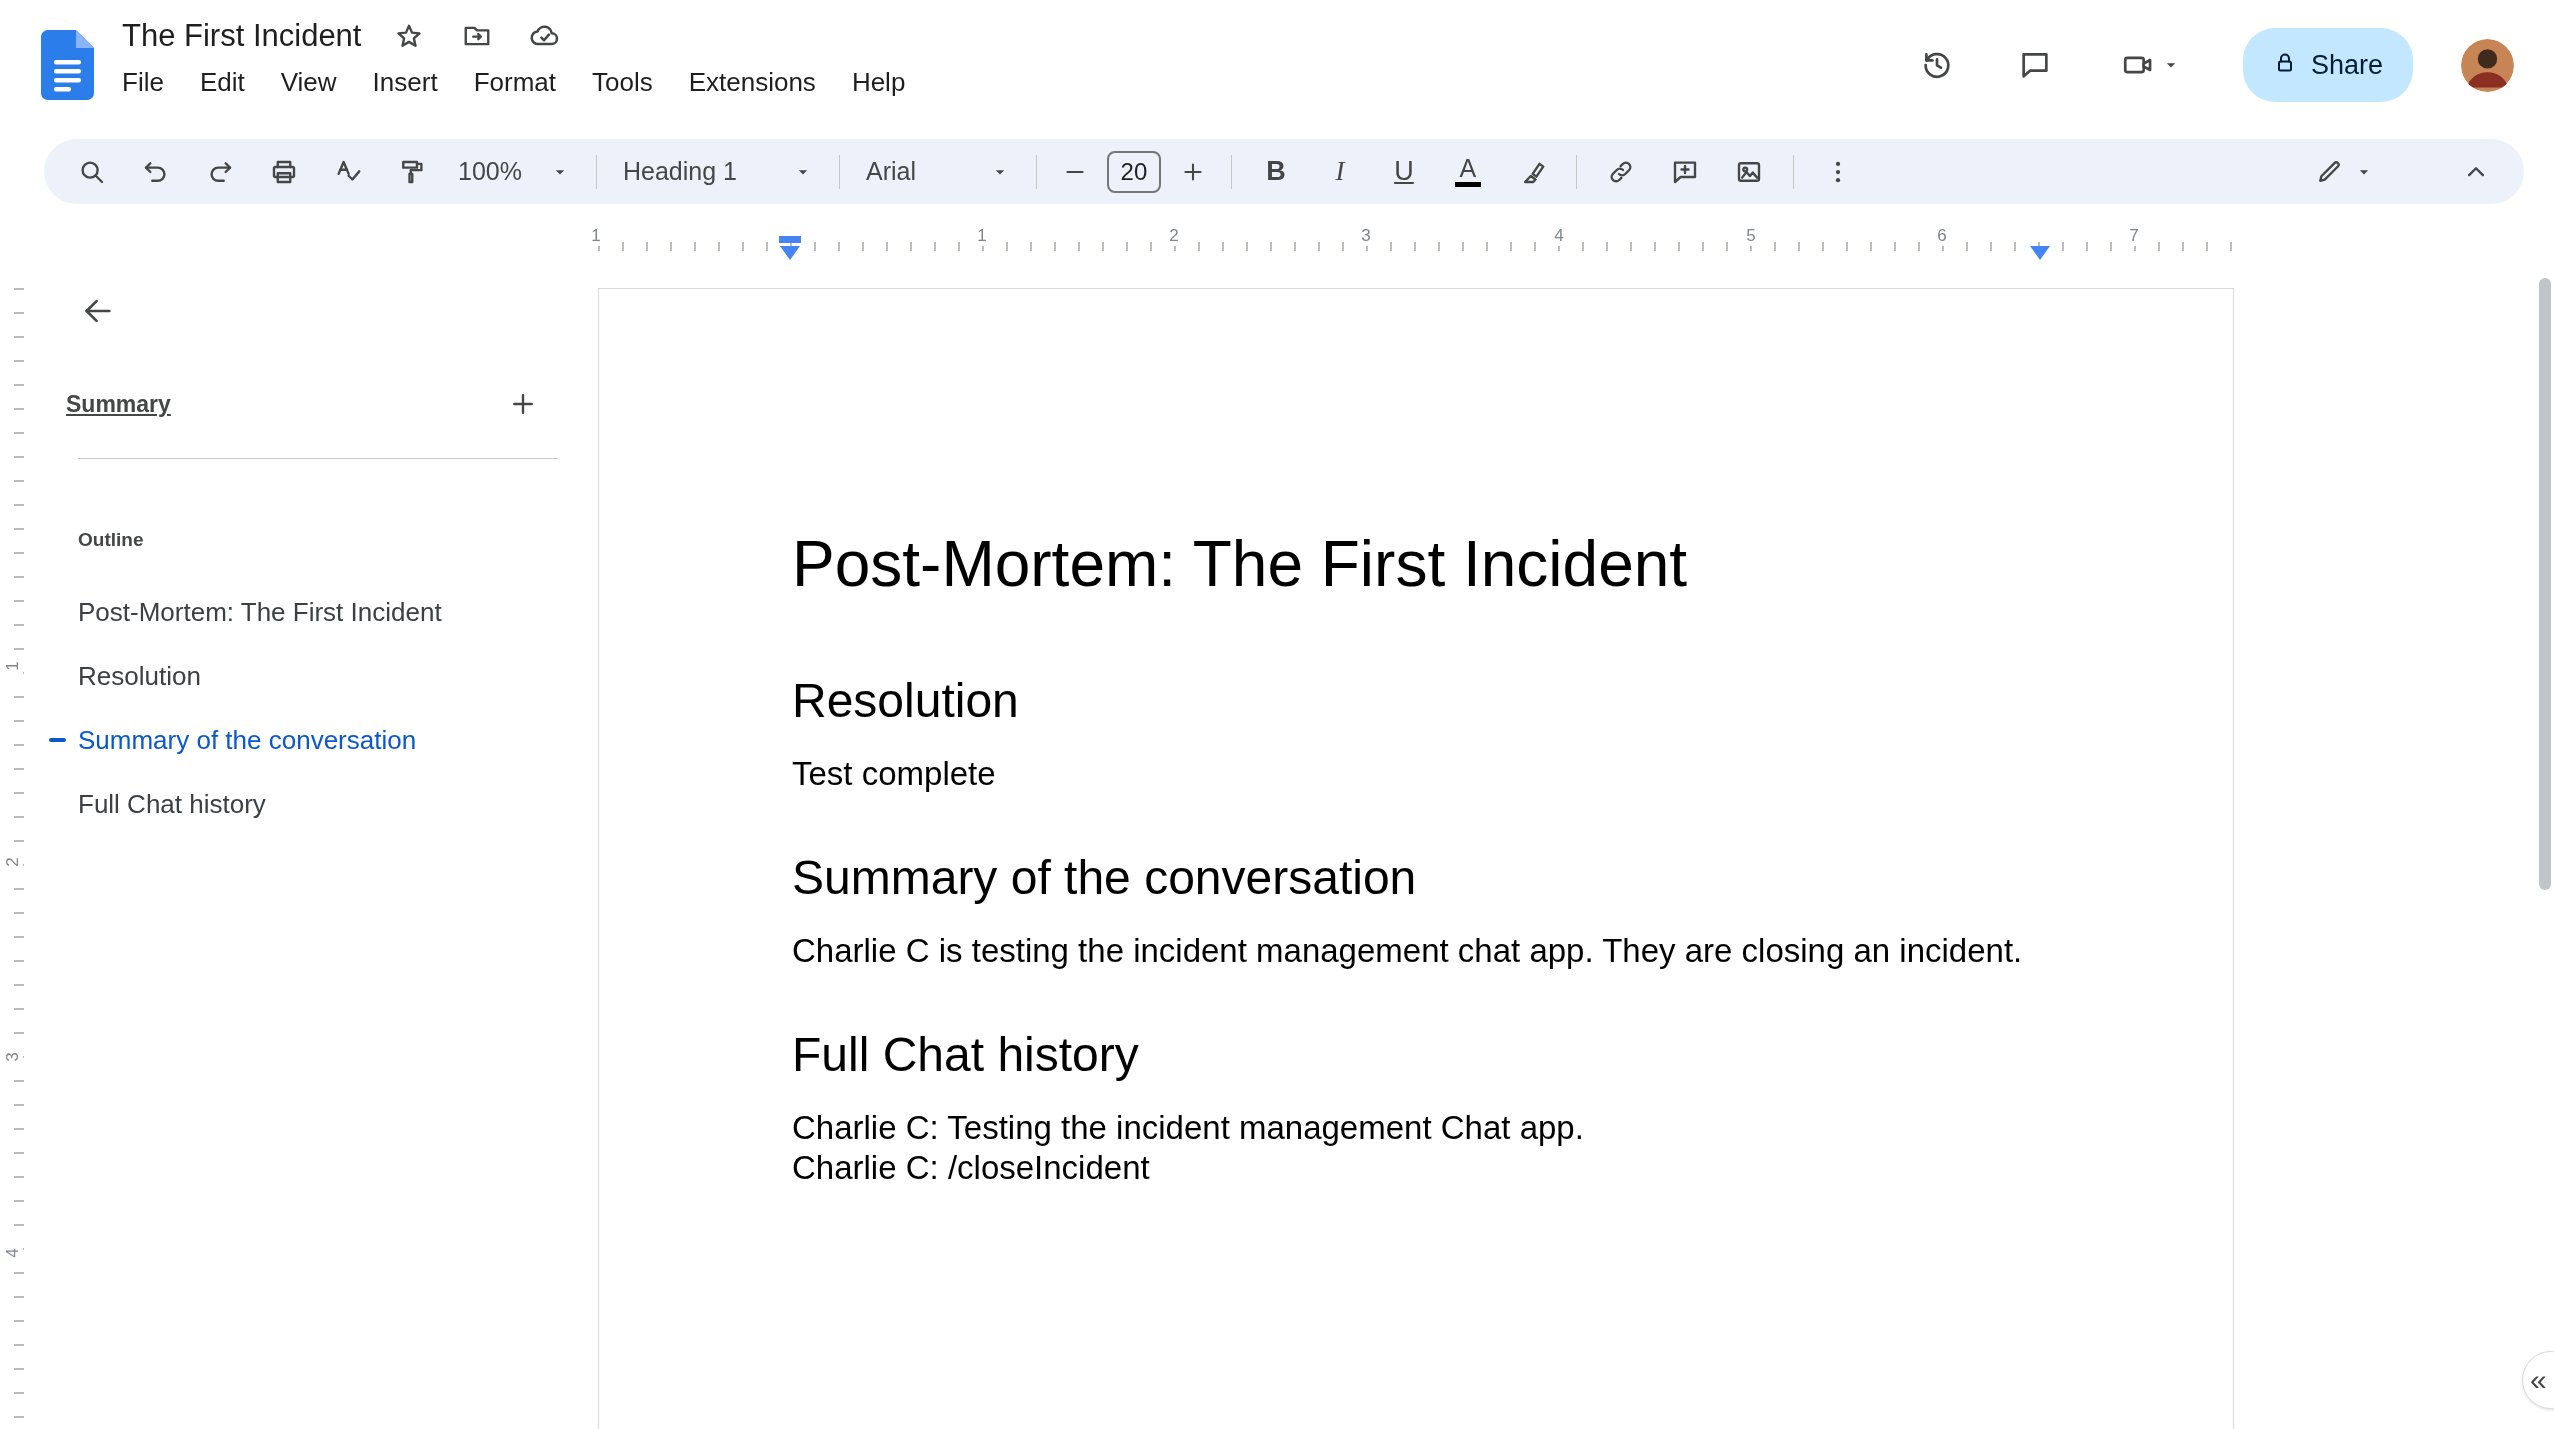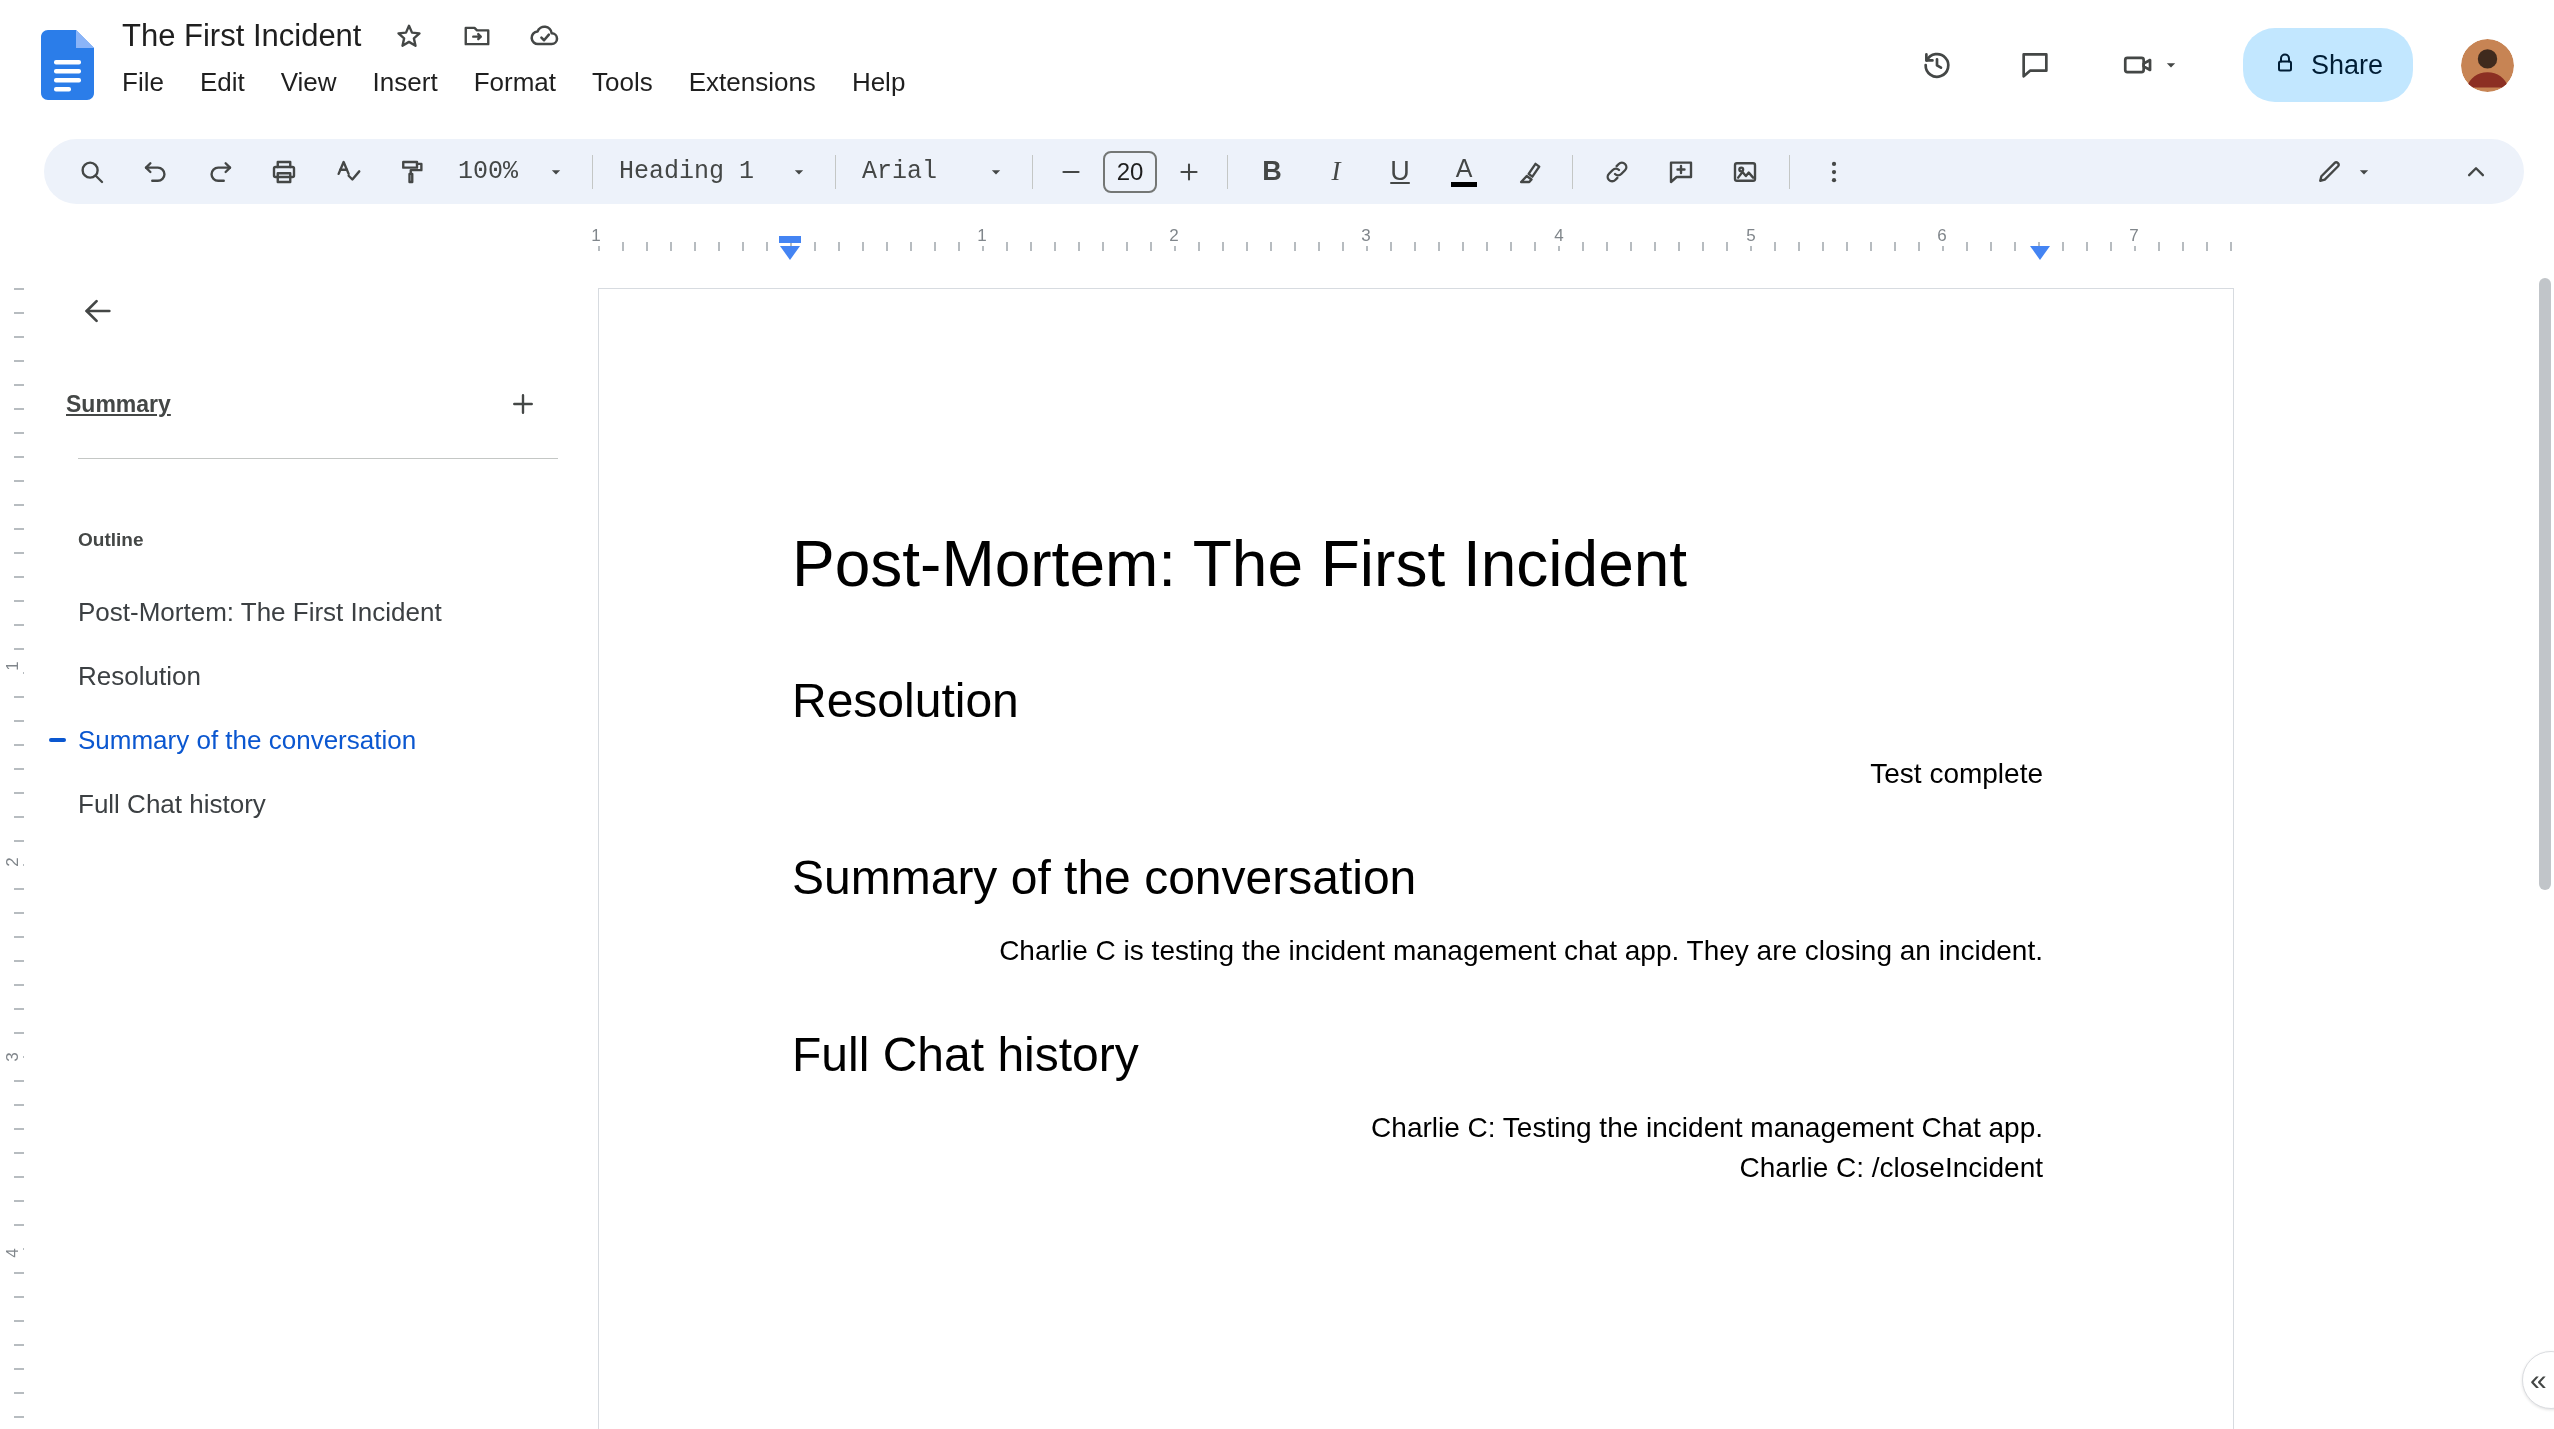--- a/index.html
+++ b/index.html
@@ -25,21 +25,21 @@
   .hdr-btn.wide { width:100px; gap:6px; }
   .share-btn { height:74px; border-radius:32px; background:#c2e7ff; display:flex; align-items:center; gap:14px; padding:0 30px; cursor:pointer; margin-left:8px; }
   .share-btn span.lbl { font-size:27px; font-weight:500; color:#001d35; }
   .avatar { width:53px; height:53px; border-radius:50%; overflow:hidden; cursor:pointer; margin-left:14px; }
 
   
   .toolbar { position:absolute; left:44px; top:139px; width:2480px; height:65px; background:#edf2fa; border-radius:33px; display:flex; align-items:center; padding:0 16px; }
   .tb-btn { width:52px; height:52px; margin:0 6px; border-radius:50%; display:flex; flex-direction:column; align-items:center; justify-content:center; cursor:pointer; flex:0 0 auto; }
   .tb-sep { width:1px; height:34px; background:#c4c7c5; margin:0 12px; flex:0 0 auto; }
   .tb-ctrl { display:flex; align-items:center; cursor:pointer; padding:0 14px; flex:0 0 auto; }
-  .tb-ctrl .txt { font-size:25px; color:#444746; white-space:nowrap;font-family:Liberation Mono, monospace; }
+  .tb-ctrl .txt { font-size:25px; color:#444746; white-space:nowrap; }
   .tb-ctrl .caret-gap { margin-left:28px; }
   .size-box { width:54px; height:42px; border:2px solid #747775; border-radius:8px; font-size:24px; color:#1f1f1f; display:flex; align-items:center; justify-content:center; margin:0 6px; cursor:text; flex:0 0 auto; }
   .fmt-letter { font-size:27px; color:#444746; }
   .fmt-bold { font-weight:700; }
   .fmt-italic { font-style:italic; font-family:"Liberation Serif", serif; }
   .fmt-underline { text-decoration:underline; }
   .color-bar { width:26px; height:5px; background:#000; margin-top:1px; }
   .tb-right { margin-left:auto; display:flex; align-items:center; }
   .tb-spacer { width:56px; flex:0 0 auto; }
 
@@ -70,21 +70,21 @@
   .outline-item { position:relative; height:64px; display:flex; align-items:center; padding-left:48px; font-size:26px; color:#3c4043; cursor:pointer; white-space:nowrap; overflow:hidden; }
   .outline-item.active { color:#0b57d0; font-weight:500; }
   .outline-item.active::before { content:""; position:absolute; left:19px; top:50%; margin-top:-2px; width:17px; height:4px; background:#0b57d0; border-radius:2px; }
 
   
   .page { position:absolute; left:598px; top:288px; width:1636px; height:1240px; background:#fff; border:1px solid #d7dbe0; border-bottom:none; cursor:text; }
   .doc-content { padding:238px 190px 0 193px; color:#000; }
   .doc-content h1 { margin:0; font-size:64px; line-height:74px; font-weight:400; }
   .doc-section h2 { margin:56px 0 0; font-size:48px; line-height:56px; font-weight:400; }
   .doc-section.first h2 { margin-top:72px; }
-  .doc-section p { margin:25px 0 0; font-size:28px; line-height:40px;text-align:right; }
+  .doc-section p { margin:25px 0 0; font-size:33px; line-height:40px; }
   .doc-section p + p { margin-top:0; }
 
   
   .scroll-track { position:absolute; right:2px; top:264px; bottom:0; width:14px; background:#fff; }
   .scroll-thumb { position:absolute; right:3px; top:278px; width:12px; height:612px; background:#c1c5c9; border-radius:7px; cursor:pointer; }
   .collapse-btn { position:absolute; right:-26px; bottom:20px; width:58px; height:58px; border-radius:50%; background:#fff; border:1px solid #dadce0; box-shadow:0 1px 3px rgba(0,0,0,.12); display:flex; align-items:center; cursor:pointer; }
   .collapse-btn .glyph { font-size:30px; color:#444746; padding-left:7px; line-height:1; }
 
   .ic { stroke:#444746; fill:none; stroke-width:1.9; stroke-linecap:round; stroke-linejoin:round; }
   .ic-dark { stroke:#001d35; fill:none; stroke-width:2; stroke-linecap:round; stroke-linejoin:round; }

